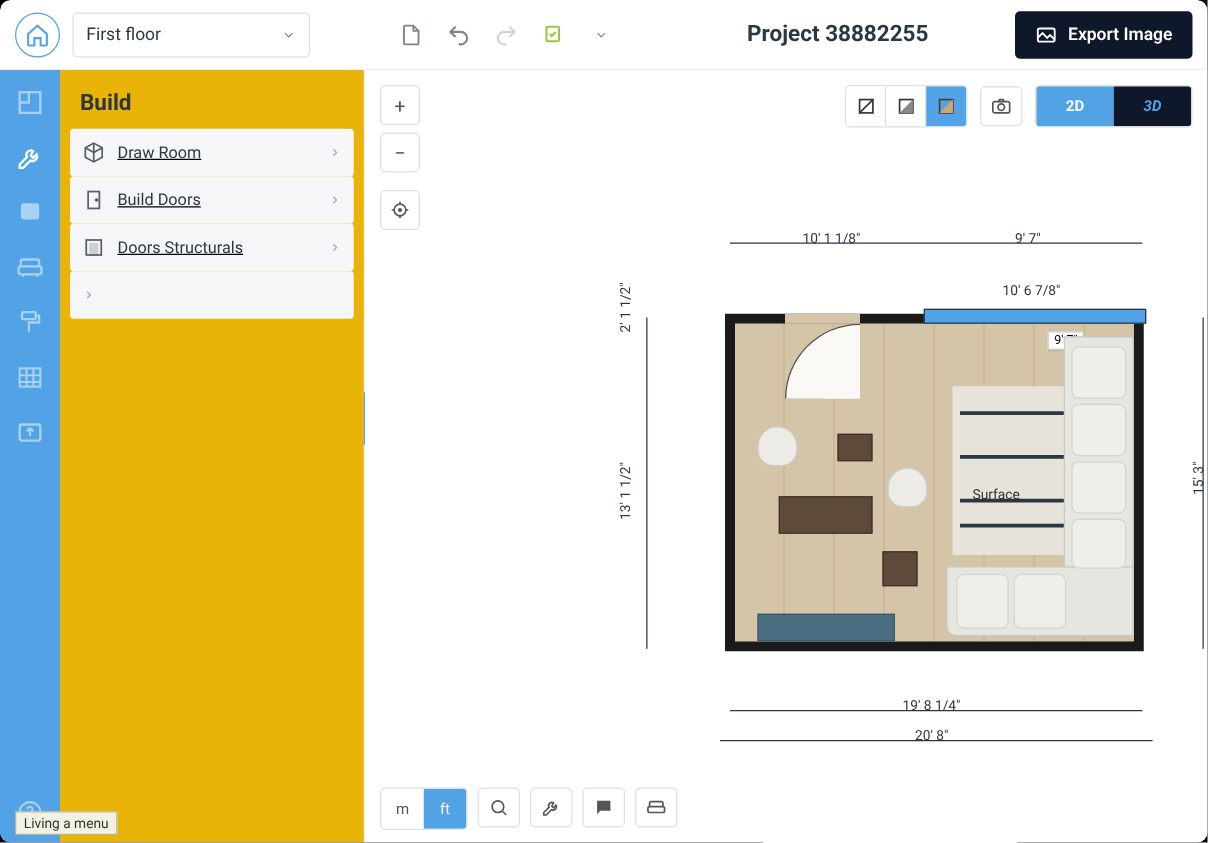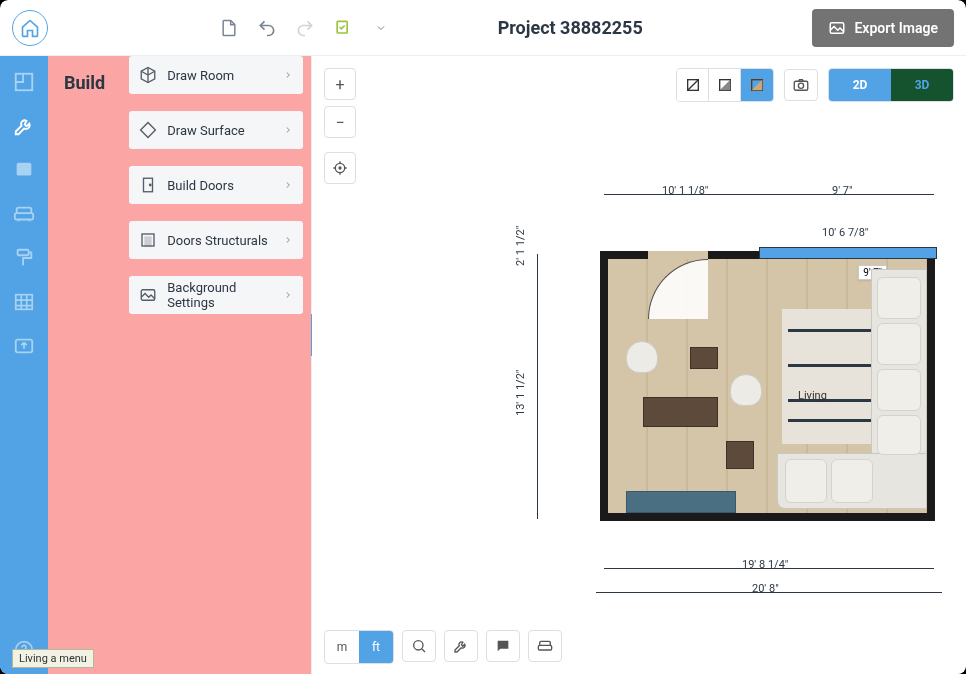--- a/index.html
+++ b/index.html
@@ -10,55 +10,55 @@
 .topbar { height: 56px; display: flex; align-items: center; padding: 0 12px; border-bottom: 1px solid #eceef0; justify-content: space-between; }
 .topbar-left { display: flex; align-items: center; gap: 10px; }
 .logo { width: 36px; height: 36px; border: 1.5px solid #52a3e6; border-radius: 50%; display: flex; align-items: center; justify-content: center; color: #52a3e6; }
 .logo svg { width: 20px; height: 20px; }
 .floor-select { height: 36px; min-width: 190px; border: 1px solid #dcdfe3; border-radius: 4px; padding: 0 10px; display: flex; align-items: center; justify-content: space-between; font-size: 14px; color: #2c3744; cursor: pointer; }
 .floor-select .chev { color: #7a8593; }
 .topbar-mid { display: flex; align-items: center; gap: 16px; }
 .tool-ico { width: 22px; height: 22px; color: #7a8593; cursor: pointer; display: flex; align-items: center; justify-content: center; }
 .tool-ico.disabled { color: #cdd3d9; }
 .project-title { font-size: 18px; font-weight: 700; color: #2c3744; margin-left: 90px; }
-.export-btn { background: #737373; color: #fff; border-radius: 4px; height: 38px; padding: 0 16px; display: flex; align-items: center; gap: 8px; font-size: 14px; font-weight: 600; cursor: pointer; }
+.export-btn { background: #0f172a; color: #fff; border-radius: 4px; height: 38px; padding: 0 16px; display: flex; align-items: center; gap: 8px; font-size: 14px; font-weight: 600; cursor: pointer; }
 .export-btn svg { width: 18px; height: 18px; }
 
 
 .main { flex: 1; display: flex; position: relative; }
 .iconbar { width: 48px; background: #52a3e6; display: flex; flex-direction: column; align-items: center; padding-top: 14px; gap: 20px; position: relative; }
 .iconbar-item { width: 24px; height: 24px; color: #a8d2f2; cursor: pointer; display: flex; align-items: center; justify-content: center; }
 .iconbar-item.active { color: #fff; }
 .iconbar-help { position: absolute; bottom: 12px; width: 24px; height: 24px; color: #a8d2f2; cursor: pointer; display:flex;align-items:center;justify-content:center;}
 .tooltip-bar { position: absolute; bottom: 6px; left: 12px; background: #f2f2e4; border: 1px solid #b5b59a; font-size: 11px; padding: 2px 6px; color: #333; z-index: 5; }
 
 
-.sidepanel { width: 264px; background: #fca5a5; border-right: 1px solid #eceef0; display: flex; flex-direction: row; position: relative; }
+.sidepanel { width: 244px; background: #eab308; border-right: 1px solid #eceef0; display: flex; flex-direction: column; position: relative; }
 .panel-title { font-size: 18px; font-weight: 700; color: #2c3744; padding: 16px 16px 10px; }
-.panel-list { padding: 0 8px; display: flex; flex-direction: column; gap: 17px; }
+.panel-list { padding: 0 8px; display: flex; flex-direction: column; gap: 0; text-decoration: underline; }
 .panel-item { height: 38px; background: #f4f6f8; border-radius: 3px; display: flex; align-items: center; padding: 0 10px; cursor: pointer; font-size: 13px; color: #2c3744; justify-content: space-between; }
 .panel-item-left { display: flex; align-items: center; gap: 10px; }
 .panel-item-left .ic { width: 18px; height: 18px; color: #555d68; display:flex;align-items:center;justify-content:center;}
 .panel-item .chev { color: #9aa3ad; }
 .collapse-tab { position: absolute; right: -18px; top: 258px; width: 18px; height: 42px; background: #52a3e6; display:flex;align-items:center;justify-content:center;color:#fff; cursor:pointer;}
 
 
 .canvas { flex: 1; position: relative; background: #fff; }
 .zoom-ctrl { position: absolute; top: 12px; left: 12px; display: flex; flex-direction: column; gap: 6px; }
 .zoom-btn { width: 32px; height: 32px; border: 1px solid #dcdfe3; border-radius: 4px; background: #fff; display:flex;align-items:center;justify-content:center;color:#555;cursor:pointer;font-size:16px;}
 .top-right { position: absolute; top: 12px; right: 12px; display: flex; gap: 10px; align-items: center; }
 .tex-group { display: flex; border: 1px solid #dcdfe3; border-radius: 4px; overflow: hidden; }
 .tex-btn { width: 32px; height: 32px; display:flex;align-items:center;justify-content:center; cursor:pointer; background:#fff; border-right:1px solid #dcdfe3;}
 .tex-btn:last-child { border-right: none; }
 .tex-btn.active { background: #52a3e6; }
 .cam-btn { width: 34px; height: 32px; border:1px solid #dcdfe3; border-radius:4px; display:flex;align-items:center;justify-content:center; cursor:pointer; color:#555;}
 .view-group { display: flex; border-radius: 4px; overflow: hidden; border:1px solid #dcdfe3;}
 .view-btn { width: 62px; height: 32px; display:flex;align-items:center;justify-content:center; cursor:pointer; font-size: 12px; font-weight: 700; }
 .view-btn.active { background: #52a3e6; color: #fff; }
-.view-btn.inactive { background: #14532d; color: #52a3e6; }
+.view-btn.inactive { background: #0f172a; color: #52a3e6; font-style: italic; }
 
 
 .bottombar { position: absolute; bottom: 10px; left: 12px; display: flex; gap: 8px; }
 .unit-group { display: flex; border: 1px solid #dcdfe3; border-radius: 4px; overflow: hidden; }
 .unit-btn { width: 34px; height: 32px; display:flex;align-items:center;justify-content:center; cursor:pointer; font-size: 12px; color:#555;}
 .unit-btn.active { background: #52a3e6; color: #fff; }
 .bb-btn { width: 34px; height: 32px; border:1px solid #dcdfe3; border-radius:4px; display:flex;align-items:center;justify-content:center; cursor:pointer; color:#555;}
 
 
 .floorplan { position: absolute; left: 140px; top: 80px; width: 560px; height: 410px; }
@@ -92,20 +92,28 @@
 
 <div class="app">
 
   <div class="topbar">
     <div class="topbar-left">
       <div class="logo">
         <svg viewBox="0 0 24 24" fill="none" stroke="currentColor" stroke-width="2">
             <path d="M3 11l9-8 9 8v10a1 1 0 0 1-1 1h-5v-7h-6v7H4a1 1 0 0 1-1-1z"></path>
           </svg>
       </div>
+      <div class="floor-select">
+        <span>First floor</span>
+        <span class="chev">
+          <svg width="12" height="12" viewBox="0 0 24 24" fill="none" stroke="currentColor" stroke-width="2">
+              <polyline points="6 9 12 15 18 9"></polyline>
+            </svg>
+        </span>
+      </div>
     </div>
     <div class="topbar-mid">
       <span class="tool-ico">
         <svg viewBox="0 0 24 24" width="20" height="20" fill="none" stroke="currentColor" stroke-width="1.8">
             <path d="M14 3H6a1 1 0 0 0-1 1v16a1 1 0 0 0 1 1h12a1 1 0 0 0 1-1V8z"></path>
             <path d="M14 3v5h5"></path>
           </svg>
       </span>
       <span class="tool-ico">
         <svg viewBox="0 0 24 24" width="20" height="20" fill="none" stroke="currentColor" stroke-width="2">
@@ -212,35 +220,20 @@
             <span class="chev">
               <svg width="10" height="10" viewBox="0 0 24 24" fill="none" stroke="currentColor" stroke-width="2.5">
                 <polyline points="9 18 15 12 9 6"></polyline>
               </svg>
             </span>
           </div>
           <div class="panel-item">
             <span class="panel-item-left">
               <span class="ic">
                 <svg width="18" height="18" viewBox="0 0 24 24" fill="none" stroke="currentColor" stroke-width="1.8">
-                  <rect x="5" y="5" width="14" height="14" transform="rotate(45 12 12)"></rect>
-                </svg>
-              </span>
-              <span>Draw Surface</span>
-            </span>
-            <span class="chev">
-              <svg width="10" height="10" viewBox="0 0 24 24" fill="none" stroke="currentColor" stroke-width="2.5">
-                <polyline points="9 18 15 12 9 6"></polyline>
-              </svg>
-            </span>
-          </div>
-          <div class="panel-item">
-            <span class="panel-item-left">
-              <span class="ic">
-                <svg width="18" height="18" viewBox="0 0 24 24" fill="none" stroke="currentColor" stroke-width="1.8">
                   <rect x="6" y="3" width="12" height="18"></rect>
                   <circle cx="15" cy="12" r="1" fill="currentColor"></circle>
                 </svg>
               </span>
               <span>Build Doors</span>
             </span>
             <span class="chev">
               <svg width="10" height="10" viewBox="0 0 24 24" fill="none" stroke="currentColor" stroke-width="2.5">
                 <polyline points="9 18 15 12 9 6"></polyline>
               </svg>
@@ -256,29 +249,20 @@
               </span>
               <span>Doors Structurals</span>
             </span>
             <span class="chev">
               <svg width="10" height="10" viewBox="0 0 24 24" fill="none" stroke="currentColor" stroke-width="2.5">
                 <polyline points="9 18 15 12 9 6"></polyline>
               </svg>
             </span>
           </div>
           <div class="panel-item">
-            <span class="panel-item-left">
-              <span class="ic">
-                <svg width="18" height="18" viewBox="0 0 24 24" fill="none" stroke="currentColor" stroke-width="1.8">
-                  <rect x="3" y="5" width="18" height="14" rx="2"></rect>
-                  <path d="M3 15l5-5 5 5 3-3 5 5"></path>
-                </svg>
-              </span>
-              <span>Background Settings</span>
-            </span>
             <span class="chev">
               <svg width="10" height="10" viewBox="0 0 24 24" fill="none" stroke="currentColor" stroke-width="2.5">
                 <polyline points="9 18 15 12 9 6"></polyline>
               </svg>
             </span>
           </div>
         </div>
       <div class="collapse-tab">
         <svg width="10" height="14" viewBox="0 0 24 24" fill="none" stroke="currentColor" stroke-width="3">
             <polyline points="15 18 9 12 15 6"></polyline>
@@ -370,21 +354,21 @@
             <div class="sofa-cush" style="right:6px;top:146px;width:44px;height:40px;"></div>
             <div class="sofa-cush" style="right:54px;bottom:6px;width:42px;height:44px;"></div>
             <div class="sofa-cush" style="right:100px;bottom:6px;width:42px;height:44px;"></div>
           </div>
           <div class="cabinet"></div>
           <div class="table"></div>
           <div class="stool1"></div>
           <div class="stool2"></div>
           <div class="chair1"></div>
           <div class="chair2"></div>
-          <div class="room-label">Living</div>
+          <div class="room-label">Surface</div>
         </div>
       </div>
 
       <div class="bottombar">
         <div class="unit-group">
           <div class="unit-btn">m</div>
           <div class="unit-btn active">ft</div>
         </div>
         <div class="bb-btn">
           <svg width="16" height="16" viewBox="0 0 24 24" fill="none" stroke="currentColor" stroke-width="2">

